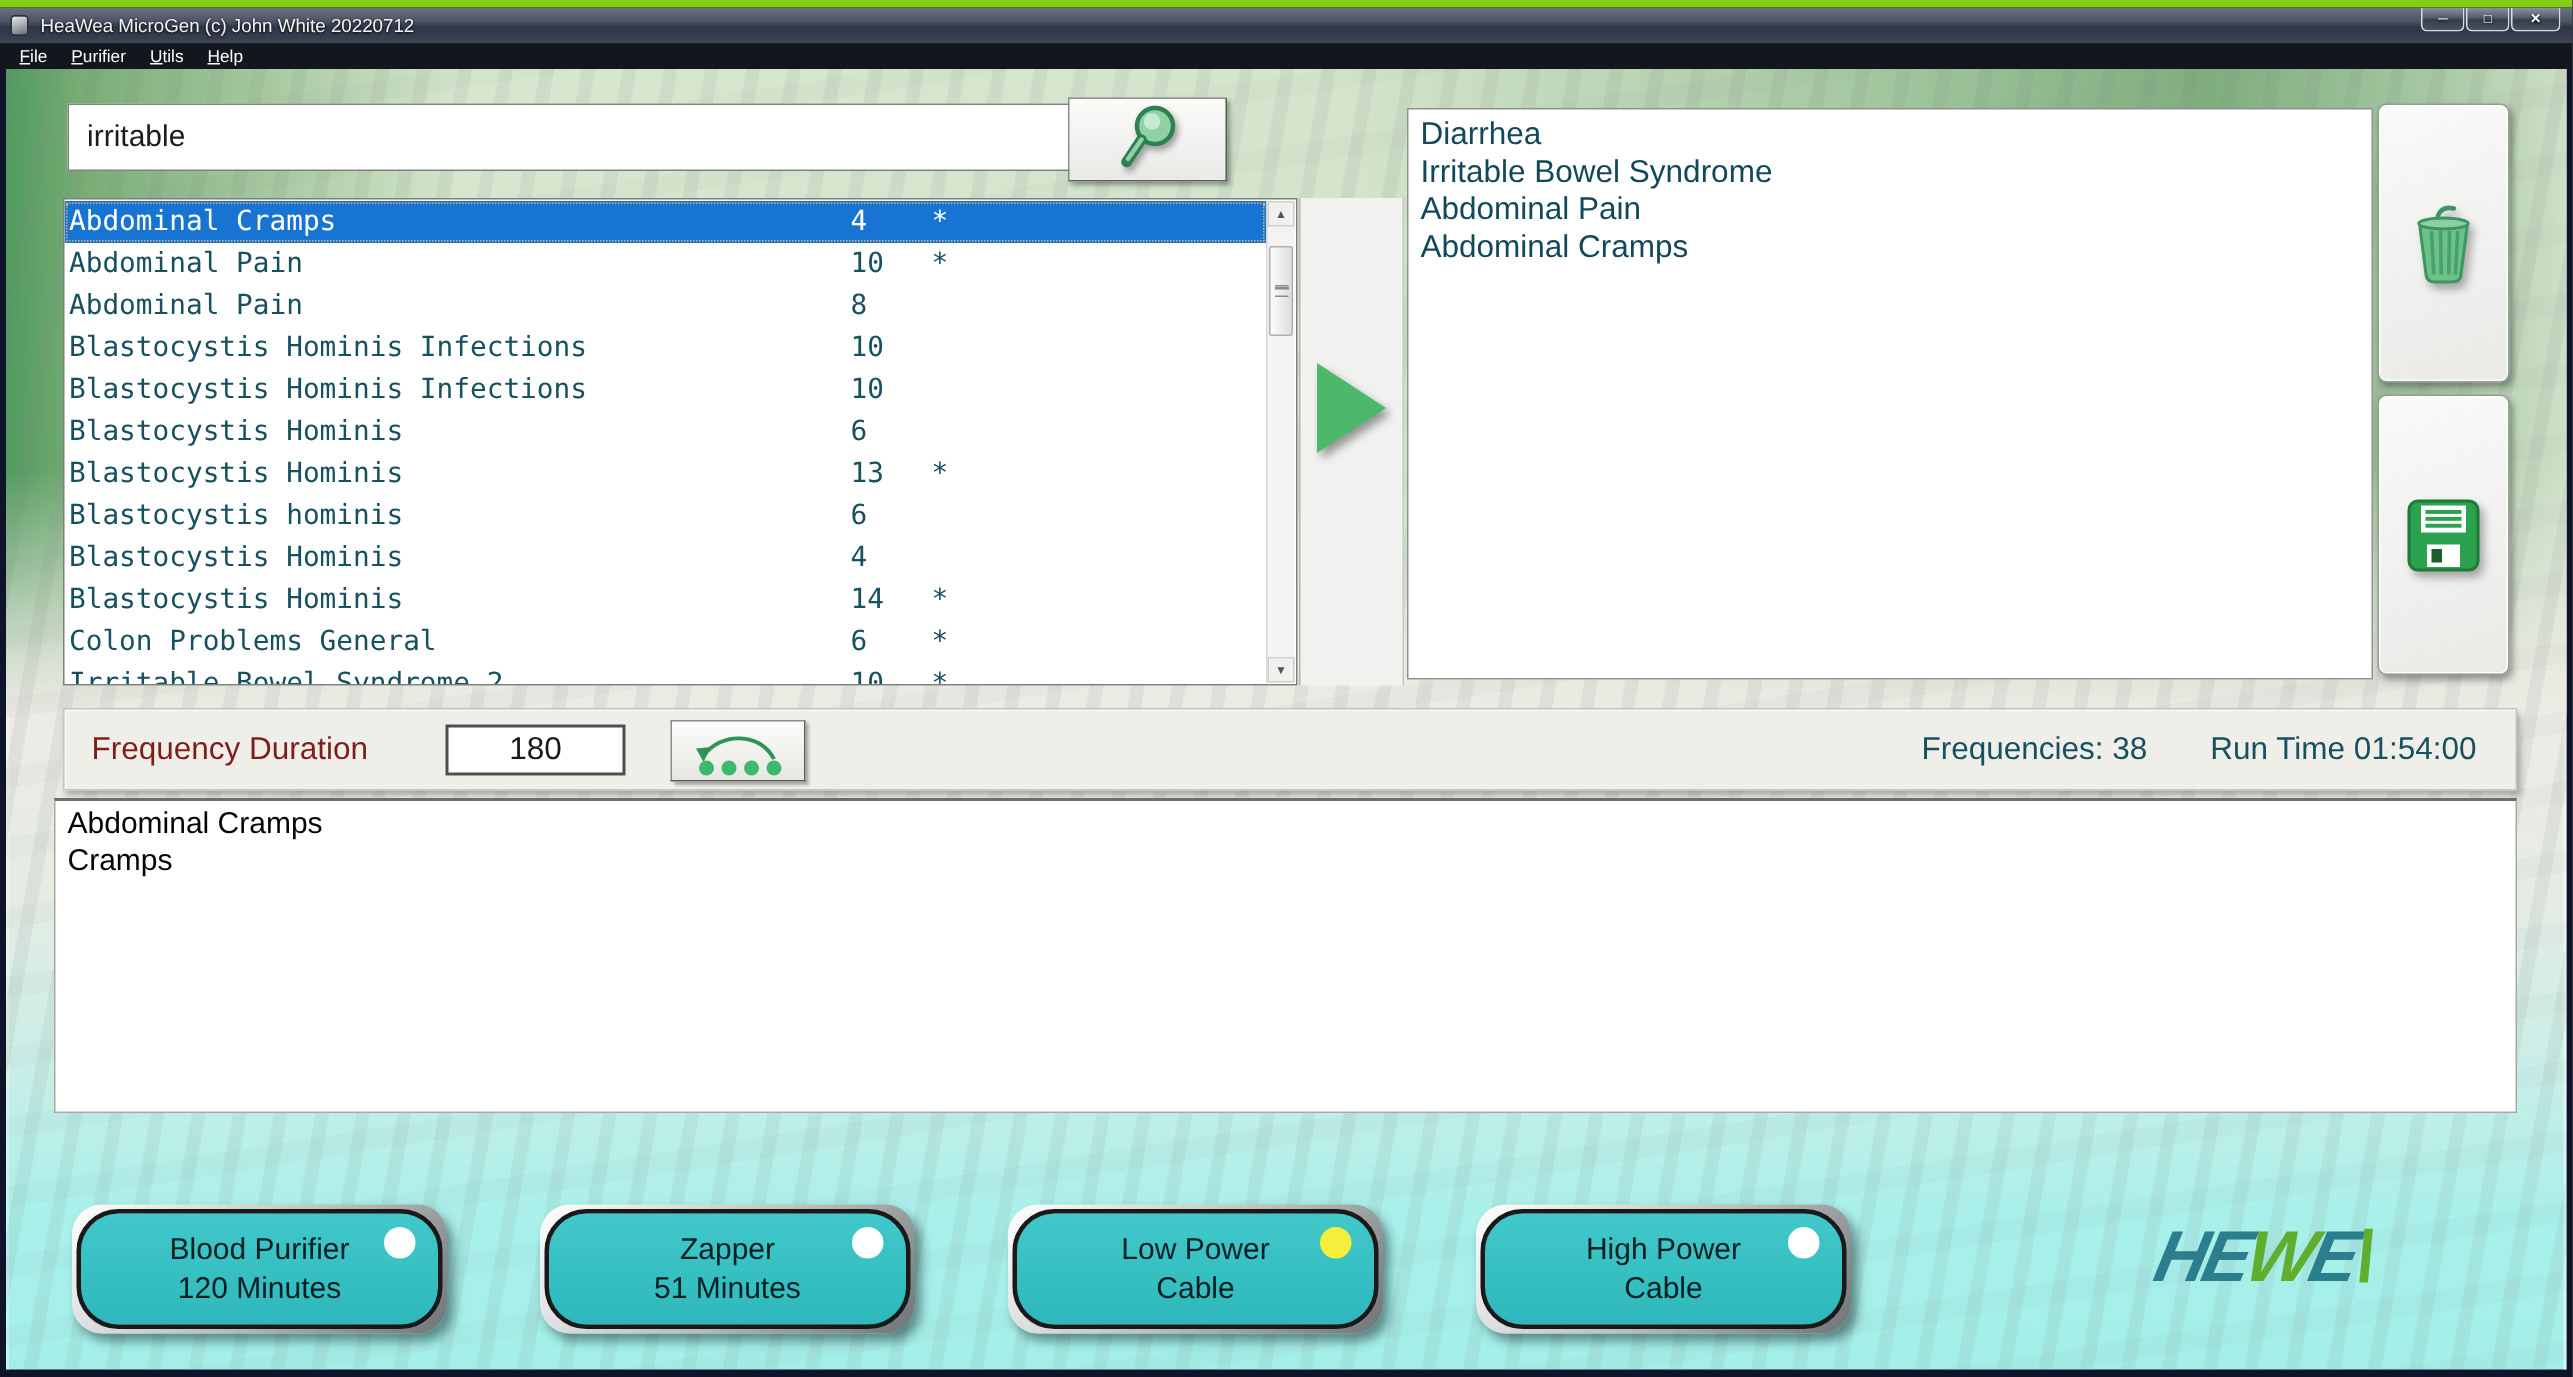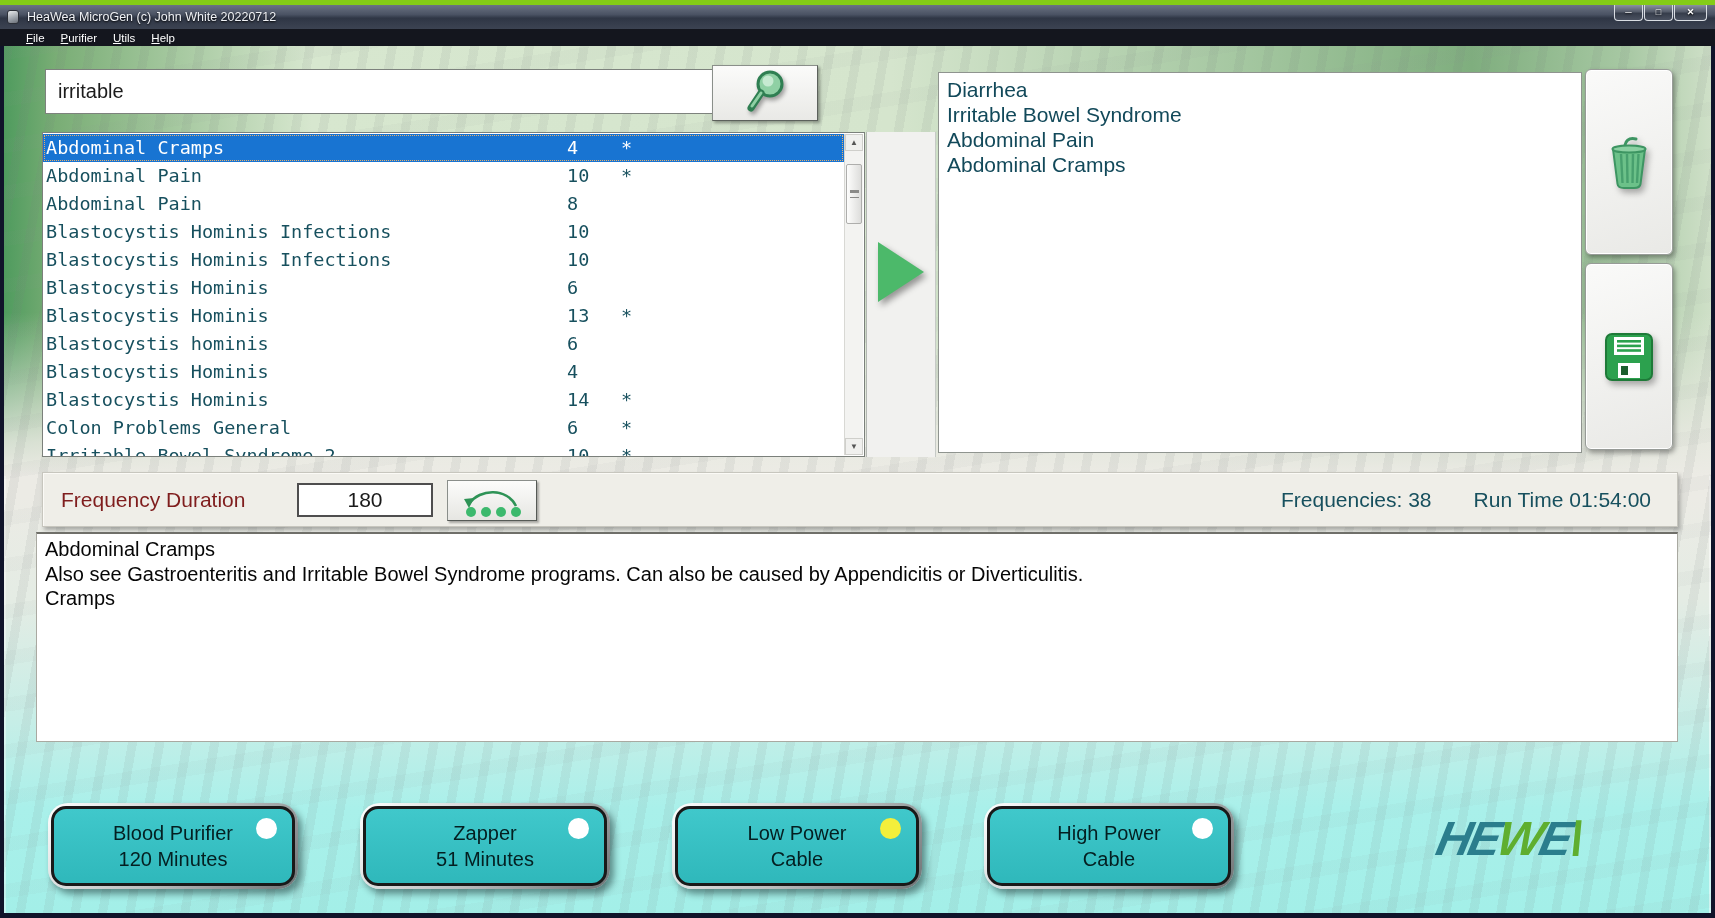--- a/index.html
+++ b/index.html
@@ -23,21 +23,21 @@
   .win-controls{position:absolute;top:0;right:8px;display:flex;gap:1px;}
   .win-btn{
     width:29px;height:16px;display:flex;align-items:center;justify-content:center;
     background:linear-gradient(180deg,#8b92a0 0%,#555c6a 45%,#363d4b 55%,#4a5160 100%);
     border:1px solid #d9dde3;border-top:none;border-radius:0 0 4px 4px;
     color:#fff;font-size:9px;font-weight:bold;line-height:1;cursor:default;
   }
   .win-btn.close{width:33px;}
   .menubar{
     position:absolute;left:0;top:24px;right:0;height:17px;
-    background:#14161e;display:flex;align-items:center;padding-left:18px;
+    background:#14161e;display:flex;align-items:center;padding-left:5px;
   }
   .menu-item{color:#ffffff;font-size:11.5px;padding:1px 8px;display:block;}
   .menu-item::first-letter{text-decoration:underline;}
   
   .content{
     position:absolute;left:4px;right:4px;top:41px;bottom:5px;
     background:linear-gradient(180deg,#edebe5 0%,#ecebe5 52%,#e4ece4 64%,#c6eee7 78%,#a9f0ea 88%,#a3efe8 100%);
     overflow:hidden;
     box-shadow:inset -2px 0 0 rgba(255,255,255,.5), inset 2px 0 0 rgba(255,255,255,.35);
   }
@@ -120,21 +120,21 @@
   .side-btn svg{filter:drop-shadow(3px 4px 3px rgba(0,0,0,.3));}
   
   .freq-bar{
     position:absolute;left:38px;top:426px;width:1636px;height:55px;
     background:#efeee8;border:1px solid #c7c6be;
     box-shadow:2px 3px 4px rgba(70,70,70,.4), inset 1px 1px 0 #fbfaf6;
   }
   .freq-label{position:absolute;left:18px;top:0;height:100%;display:flex;align-items:center;
     font-size:21px;color:#7f1d1d;}
   .freq-input{
-    position:absolute;left:254px;top:10px;width:136px;height:34px;
+    position:absolute;left:254px;top:10px;width:120px;height:34px;
     border:2px solid #4e4e4e;background:#fff;text-align:center;
     font-family:"Liberation Sans",sans-serif;font-size:21px;color:#1a1a1a;outline:none;
   }
   .loop-btn{
     position:absolute;left:404px;top:7px;width:90px;height:41px;
     background:linear-gradient(180deg,#fcfcfb,#e6e6e2);
     border:1px solid #8a8e8a;border-right-color:#565a56;border-bottom-color:#565a56;
     box-shadow:2px 2px 2px rgba(0,0,0,.3);
     display:flex;align-items:center;justify-content:center;cursor:pointer;
   }
@@ -147,21 +147,21 @@
     padding:3px 8px;overflow:hidden;
   }
   .desc-line{font-size:20px;line-height:24.5px;color:#060606;}
   
   .pillbtn{
     position:absolute;top:757px;width:250px;height:86px;border-radius:20px;
     background:linear-gradient(315deg,#6e7375 0%,#b9bdbe 45%,#ffffff 100%);
     padding:3px;box-shadow:4px 5px 7px rgba(0,20,20,.45);cursor:pointer;
   }
   .pill-inner{
-    width:100%;height:100%;border-radius:15px;border:3px solid #191919;
+    width:100%;height:100%;border-radius:28px;border:3px solid #191919;
     background:linear-gradient(180deg,#40c8cb,#2fb8bb);
     display:flex;flex-direction:column;align-items:center;justify-content:center;
     position:relative;
   }
   .pill-line{font-size:20px;line-height:26px;color:#041f21;}
   .pill-dot{position:absolute;top:9px;right:15px;width:21px;height:21px;border-radius:50%;}
   .p0{left:44px;} .p1{left:356px;} .p2{left:668px;} .p3{left:980px;}
   
   .logo{
     position:absolute;left:1433px;top:765px;height:60px;
@@ -329,21 +329,20 @@
         </svg>
       </div>
       <div class="freq-right">
         <span>Frequencies: 38</span>
         <span>Run Time 01:54:00</span>
       </div>
     </div>
 
     <div class="desc-box" id="desc-box">
         <div class="desc-line">Abdominal Cramps</div>
-        <div class="desc-line">Also see Gastroenteritis and Irritable Bowel Syndrome programs. Can also be caused by Appendicitis or Diverticulitis.</div>
         <div class="desc-line">Cramps</div>
       </div>
 
     <div id="mode-buttons-host">
         <div class="pillbtn p0">
           <div class="pill-inner">
             <div class="pill-line">Blood Purifier</div>
             <div class="pill-line">120 Minutes</div>
             <div class="pill-dot" style="background: rgb(255, 255, 255);"></div>
           </div>

